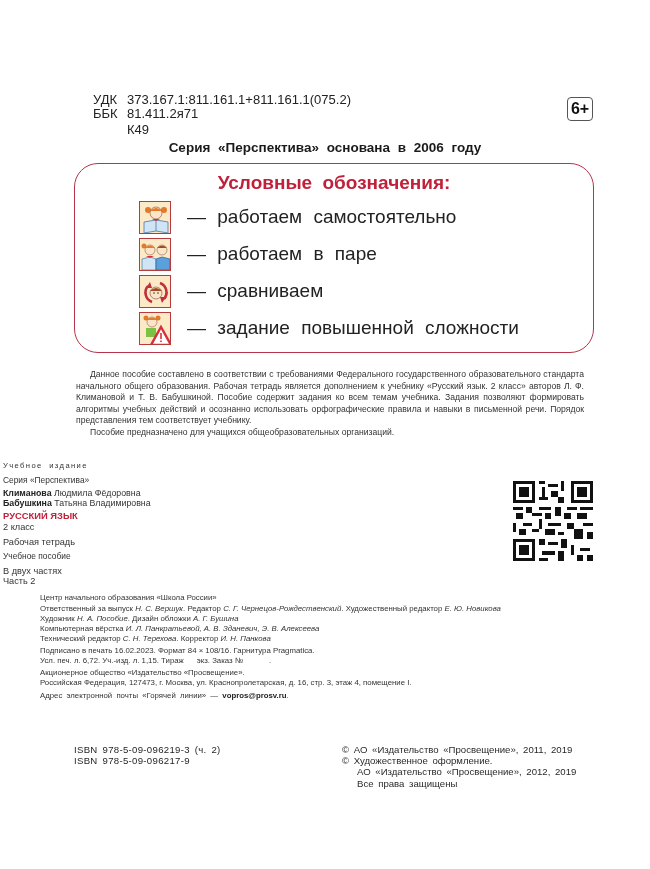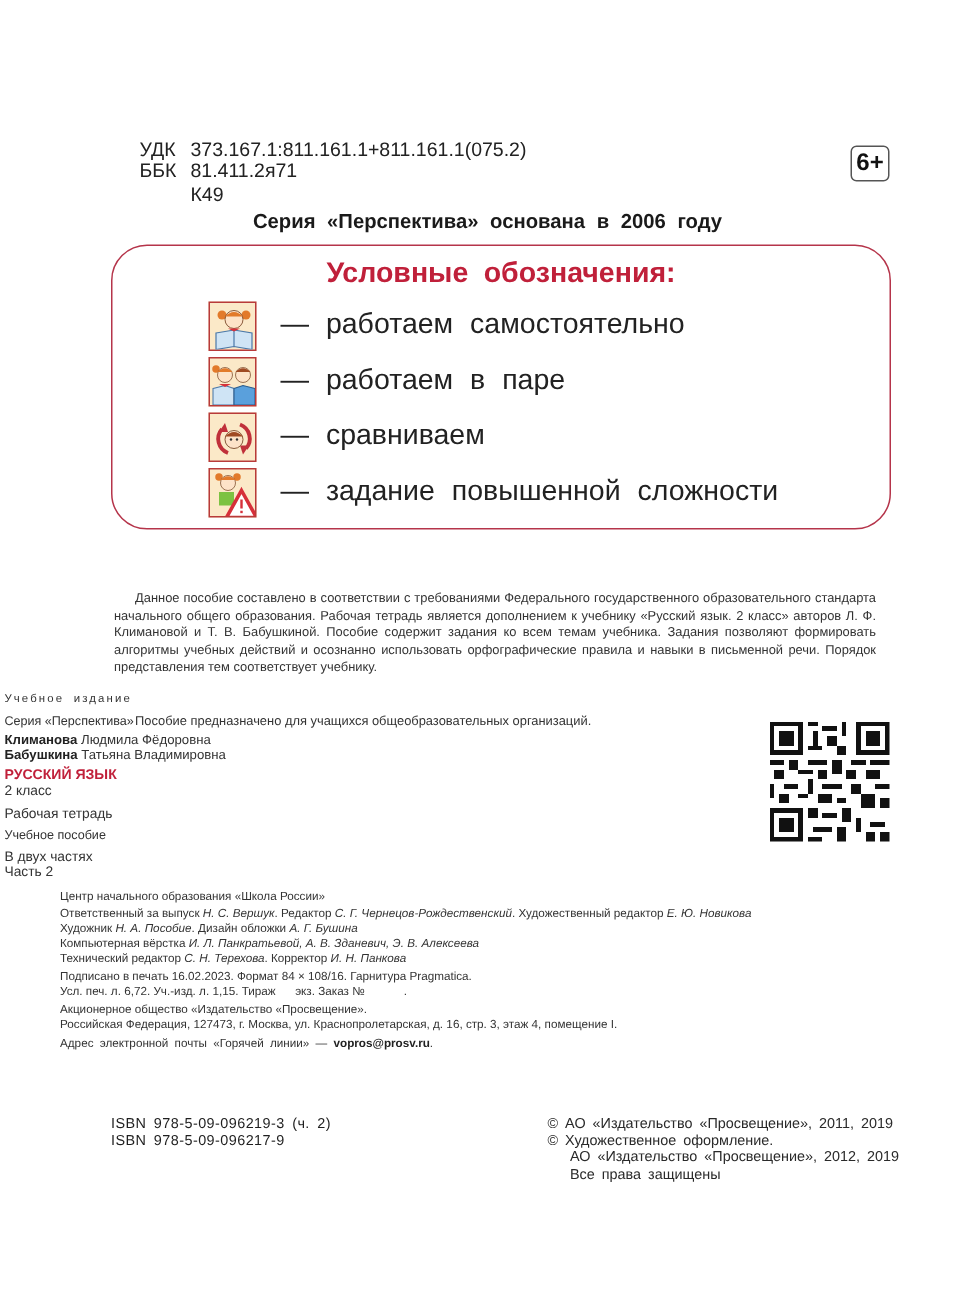--- a/index.html
+++ b/index.html
@@ -23,38 +23,38 @@
   
   .legend { left: 74px; top: 163px; width: 520px; height: 190px; border: 1.5px solid #b5344a; border-radius: 24px; text-decoration: underline; }
   .legend-title { position: absolute; left: 0; width: 100%; top: 8px; text-align: center; font-size: 19px; font-weight: bold;
                   color: #c0203a; word-spacing: 5px; }
   .legend-row { position: absolute; left: 64px; height: 34px; display: flex; align-items: center; }
   .legend-row .ico { width: 32px; height: 33px; background: #fbe9c8; border: 1.5px solid #b83a3a; margin-right: 16px; position: relative; overflow: hidden; }
   .legend-row .txt { font-size: 19px; color: #222; word-spacing: 6px; white-space: nowrap; }
 
   
   .desc { left: 76px; top: 369px; width: 508px; font-size: 8.6px; line-height: 11.6px; color: #333; text-align: justify; }
-  .desc p { text-indent: 14px; margin-top: 24px; }
+  .desc p { text-indent: 14px; }
 
   
   .center { left: 3px; width: 650px; text-align: left; color: #333; }
   .t-edition { top: 461px; font-size: 7.6px; letter-spacing: 1.4px; word-spacing: 3px; }
   .t-series { top: 475px; font-size: 8.4px; }
   .t-author { font-size: 8.8px; }
   .t-author b { color: #222; margin-top: 20px; }
   .t-title { top: 510px; font-size: 9.4px; font-weight: bold; color: #c0203a; }
   .t-9 { font-size: 9.2px; }
   .t-8 { font-size: 8.4px; }
   .staff { font-size: 7.8px; line-height: 10.6px; padding-left: 37px; }
   .staff i { }
 
   .qr { left: 513px; top: 481px; width: 80px; height: 80px; }
 
   .isbn { left: 74px; top: 744px; font-size: 9.6px; font-weight: normal; line-height: 11.2px; color: #1f1f1f; letter-spacing: 0.3px; word-spacing: 2px; }
-  .copy { left: 342px; top: 744px; font-size: 9.6px; line-height: 11.2px; color: #2a2a2a; word-spacing: 2px; margin-left: 23px; }
+  .copy { left: 342px; top: 744px; font-size: 9.6px; line-height: 11.2px; color: #2a2a2a; word-spacing: 2px; }
   .copy .r { white-space: nowrap; }
   .copy .ind { padding-left: 15px; }
 </style>
 </head>
 <body>
 
 <div class="abs codes">
   <div class="row">
     <span class="k">УДК</span><span>373.167.1:811.161.1+811.161.1(075.2)</span>
   </div>

